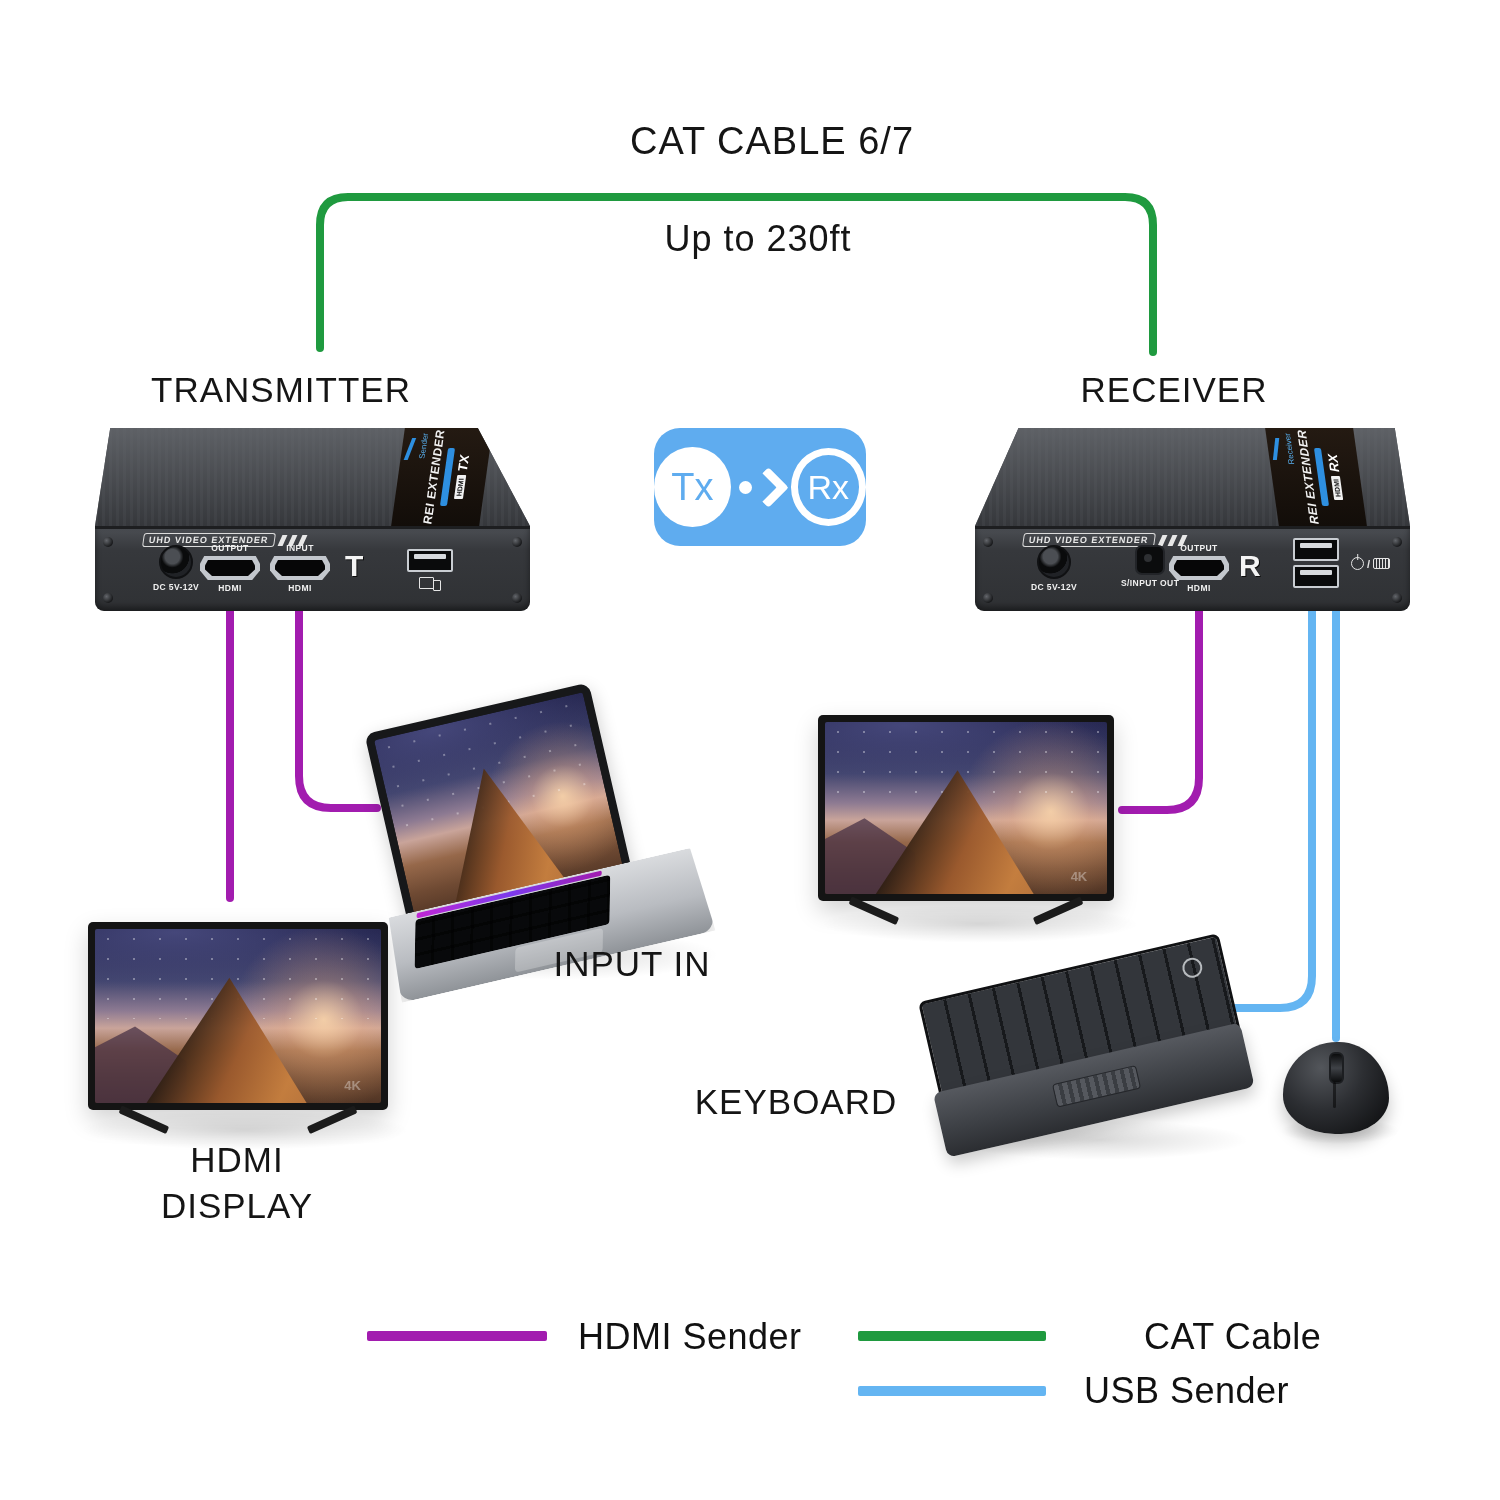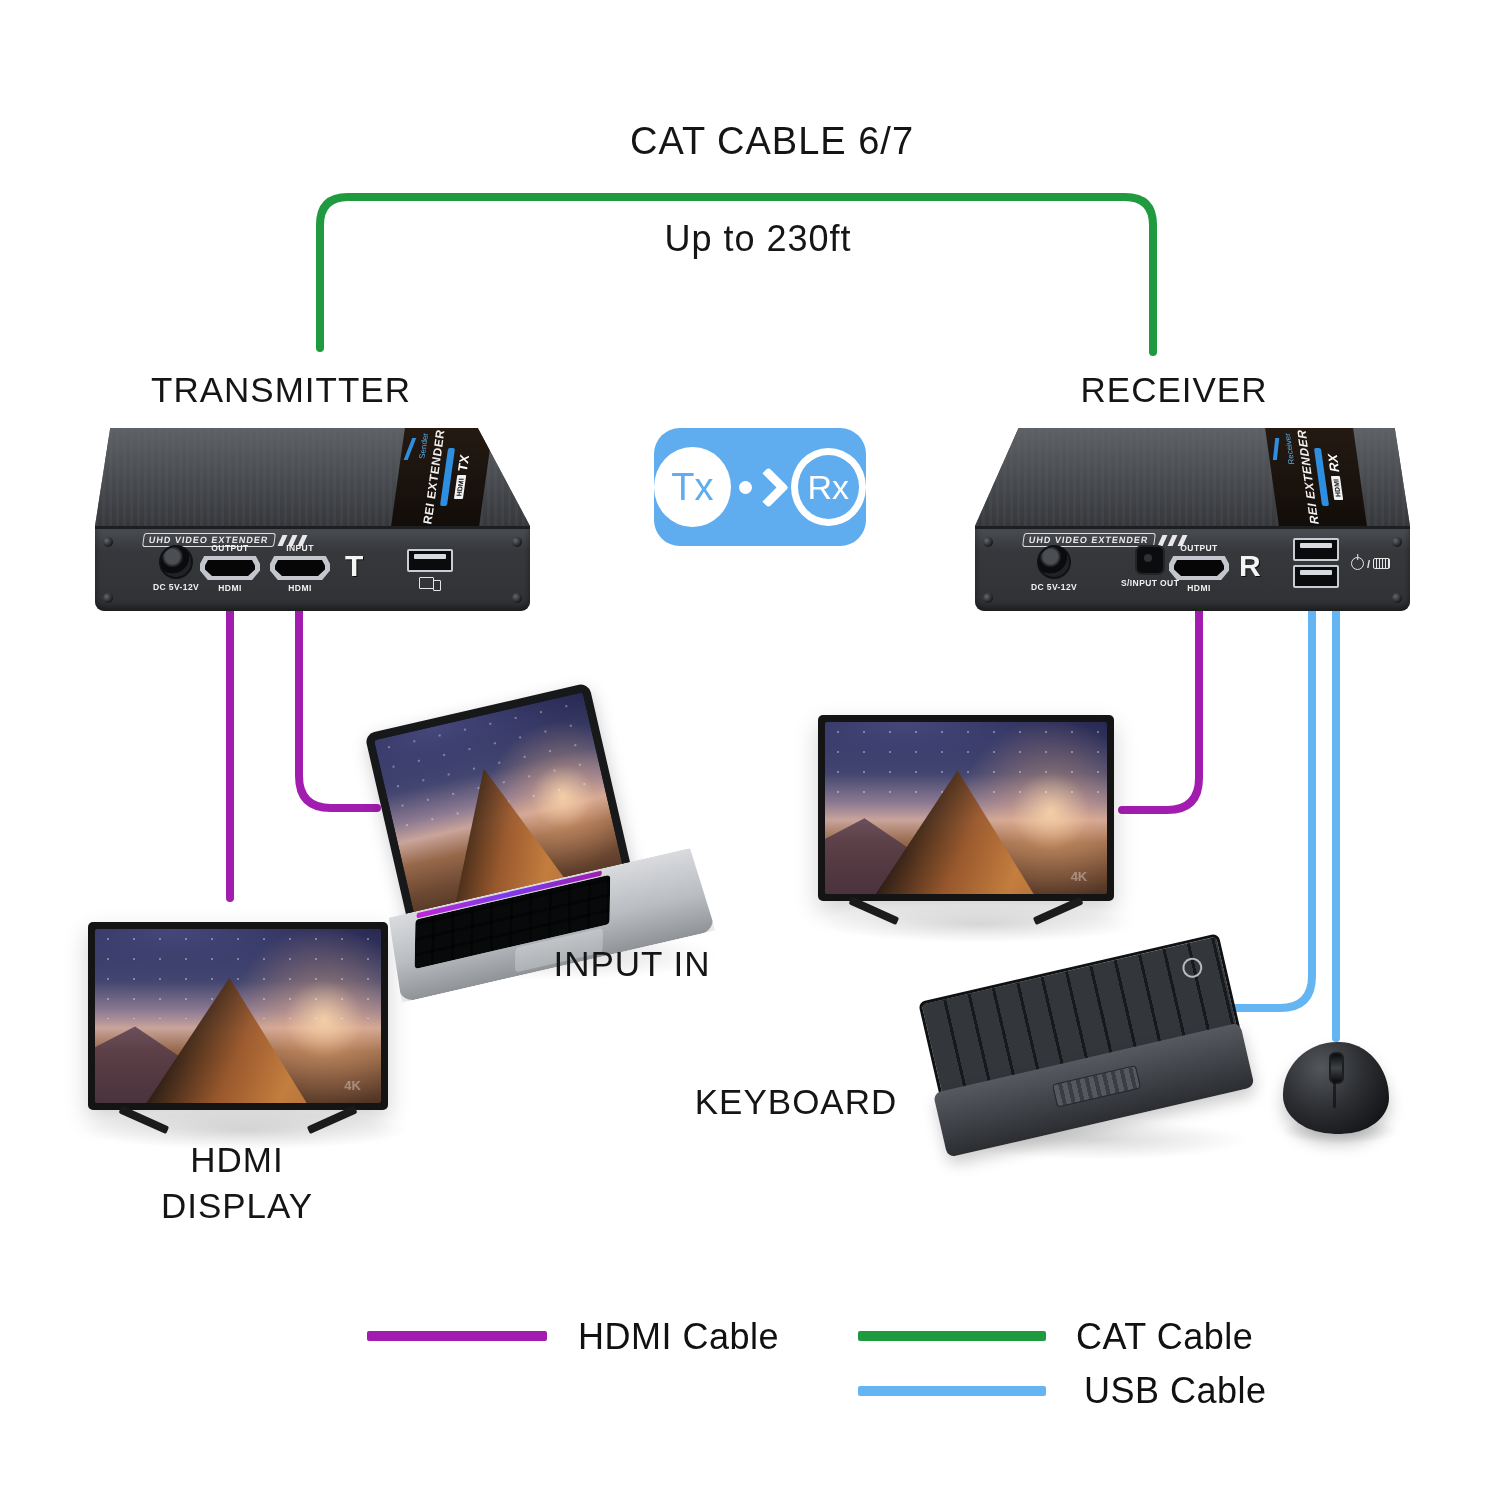--- a/index.html
+++ b/index.html
@@ -342,19 +342,19 @@
   </div>
   <div class="lbl" style="left:646px;top:1082px;width:300px;">KEYBOARD</div>
 
   <div class="shadow" style="left:1280px;top:1118px;width:120px;height:26px;"></div>
   <div class="mouse">
     <div class="mouse-wheel"></div>
     <div class="mouse-seam"></div>
   </div>
 
   <div class="swatch" style="left: 367px; top: 1331px; width: 180px; background: rgb(162, 28, 175);"></div>
-  <div class="legend-text" style="left:578px;top:1316px;">HDMI Cable</div>
+  <div class="legend-text" style="left:578px;top:1316px;">HDMI Sender</div>
   <div class="swatch" style="left: 858px; top: 1331px; width: 188px; background: rgb(31, 154, 63);"></div>
-  <div class="legend-text" style="left:1076px;top:1316px;">CAT Cable</div>
+  <div class="legend-text" style="left:1144px;top:1316px;">CAT Cable</div>
   <div class="swatch" style="left: 858px; top: 1386px; width: 188px; background: rgb(100, 181, 242);"></div>
-  <div class="legend-text" style="left:1084px;top:1370px;">USB Cable</div>
+  <div class="legend-text" style="left:1084px;top:1370px;">USB Sender</div>
 
 </div>
 
 </body></html>

